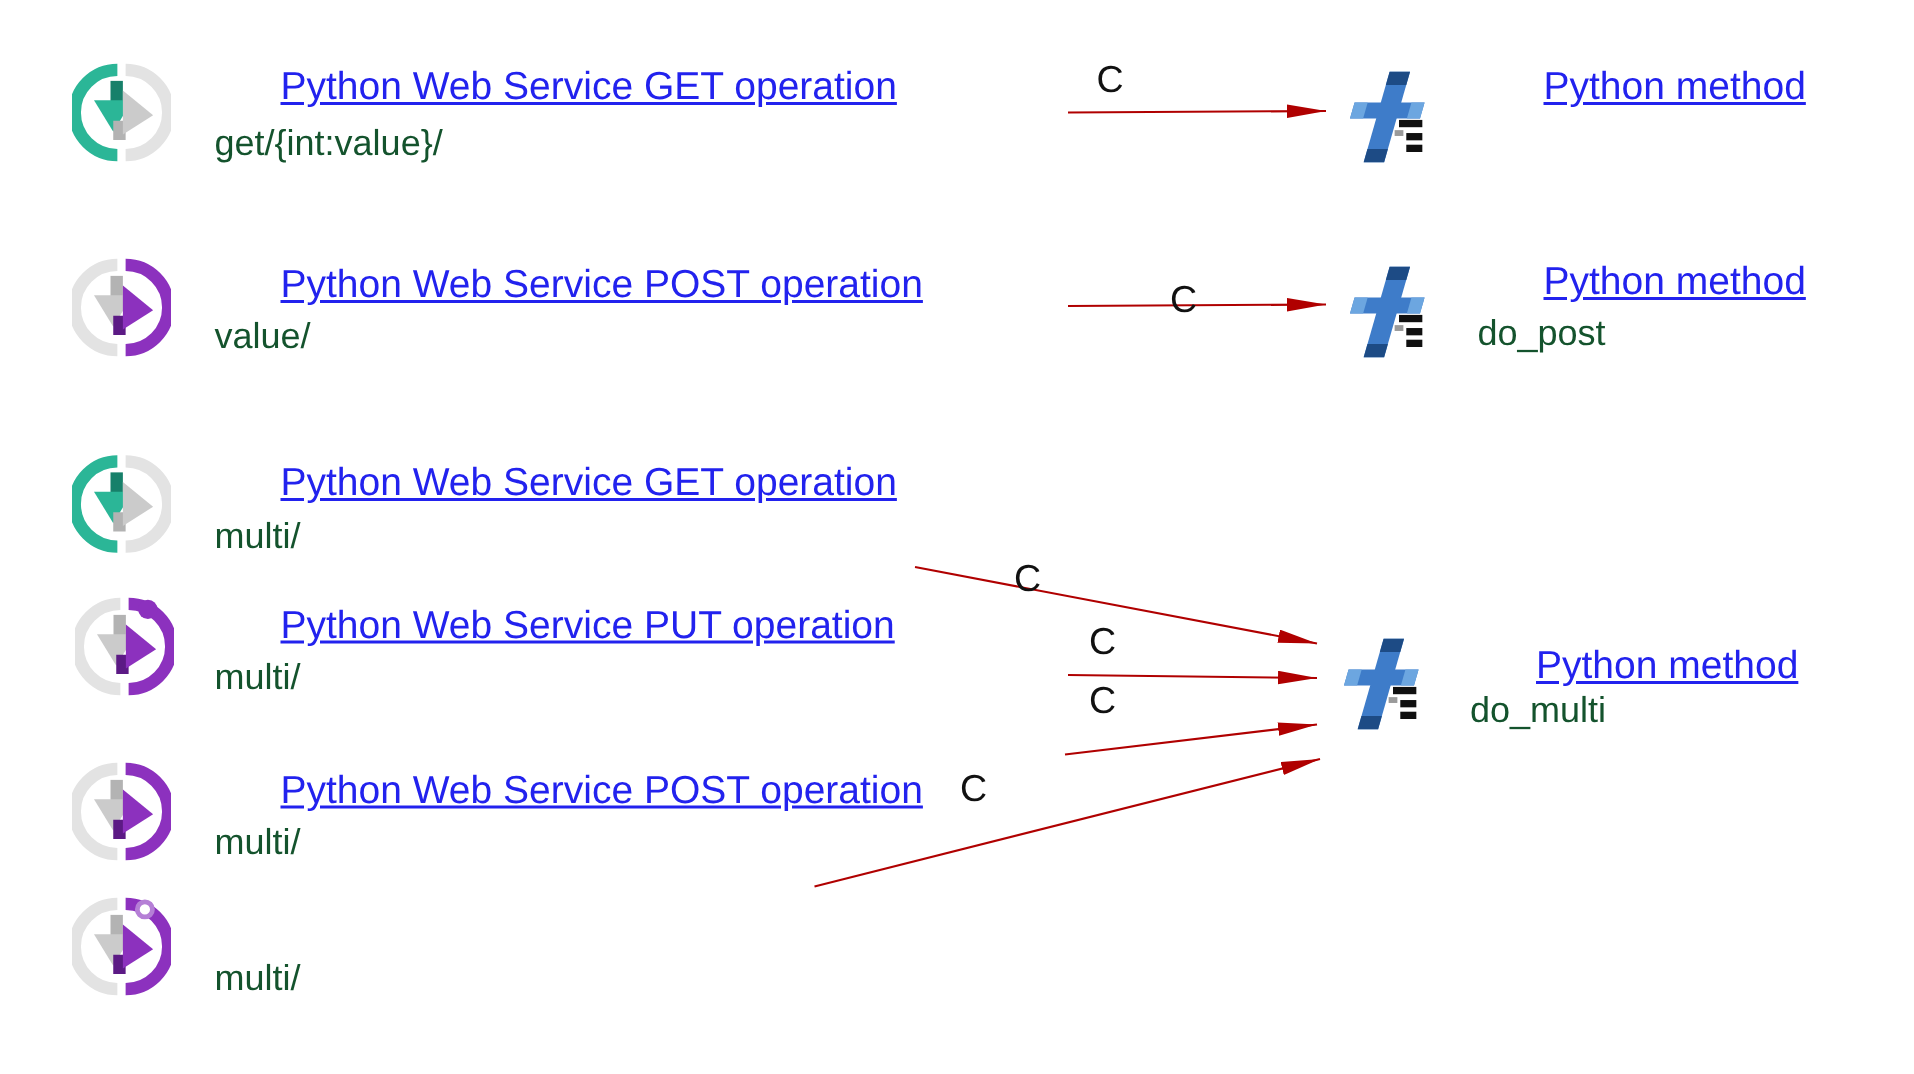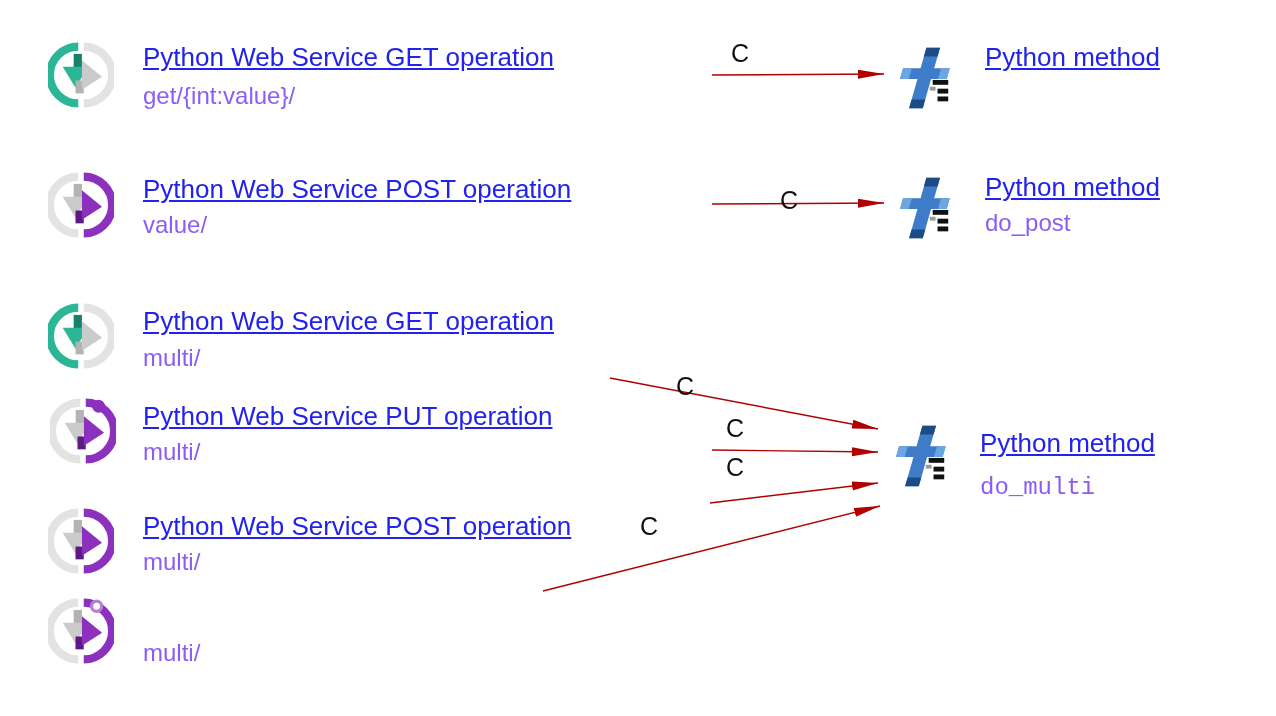--- a/index.html
+++ b/index.html
@@ -3,24 +3,24 @@
 <meta charset="utf-8">
 <style>
   html,body { margin:0; padding:0; background:#ffffff; }
   .canvas {
     position:relative; width:1276px; height:716px; background:#ffffff;
     font-family:"Liberation Sans", sans-serif; overflow:hidden;
   }
   .icon { position:absolute; }
   .node-title {
     position:absolute; font-size:26px; color:#2222ee;
-    text-decoration:underline; white-space:nowrap; cursor:pointer;
+    text-decoration:underline; white-space:nowrap; cursor:pointer;margin-left:44px;
   }
   .node-sub {
-    position:absolute; font-size:24px; color:#8b5cf6; white-space:nowrap;
+    position:absolute; font-size:24px; color:#14532d; white-space:nowrap;
   }
   .edge-label {
     position:absolute; font-size:25px; color:#111111; white-space:nowrap;
   }
   #edges { position:absolute; left:0; top:0; width:1276px; height:716px; }
 
   
   .ws-get    { --arcL:#2bb697; --arrL:#2bb697; --stemL:#17806a;
                --arcR:#e3e3e3; --arrR:#cbcbcb; --stemR:#b3b3b3; }
   .ws-post, .ws-put, .ws-delete
@@ -127,15 +127,15 @@
   <svg class="icon" style="left:886px; top:172px;" width="70" height="72" viewBox="0 0 72 72">
       <use href="#sym-fn"></use>
     </svg>
   <div class="node-title" style="left:985px; top:172px;">Python method</div>
   <div class="node-sub" style="left:985px; top:209px;">do_post</div>
 
   <svg class="icon" style="left:882px; top:420px;" width="70" height="72" viewBox="0 0 72 72">
       <use href="#sym-fn"></use>
     </svg>
   <div class="node-title" style="left:980px; top:428px;">Python method</div>
-  <div class="node-sub" style="left:980px; top:474px;font-family:Liberation Mono, monospace;">do_multi</div>
+  <div class="node-sub" style="left:980px; top:460px;">do_multi</div>
 
 </div>
 
 </body></html>

